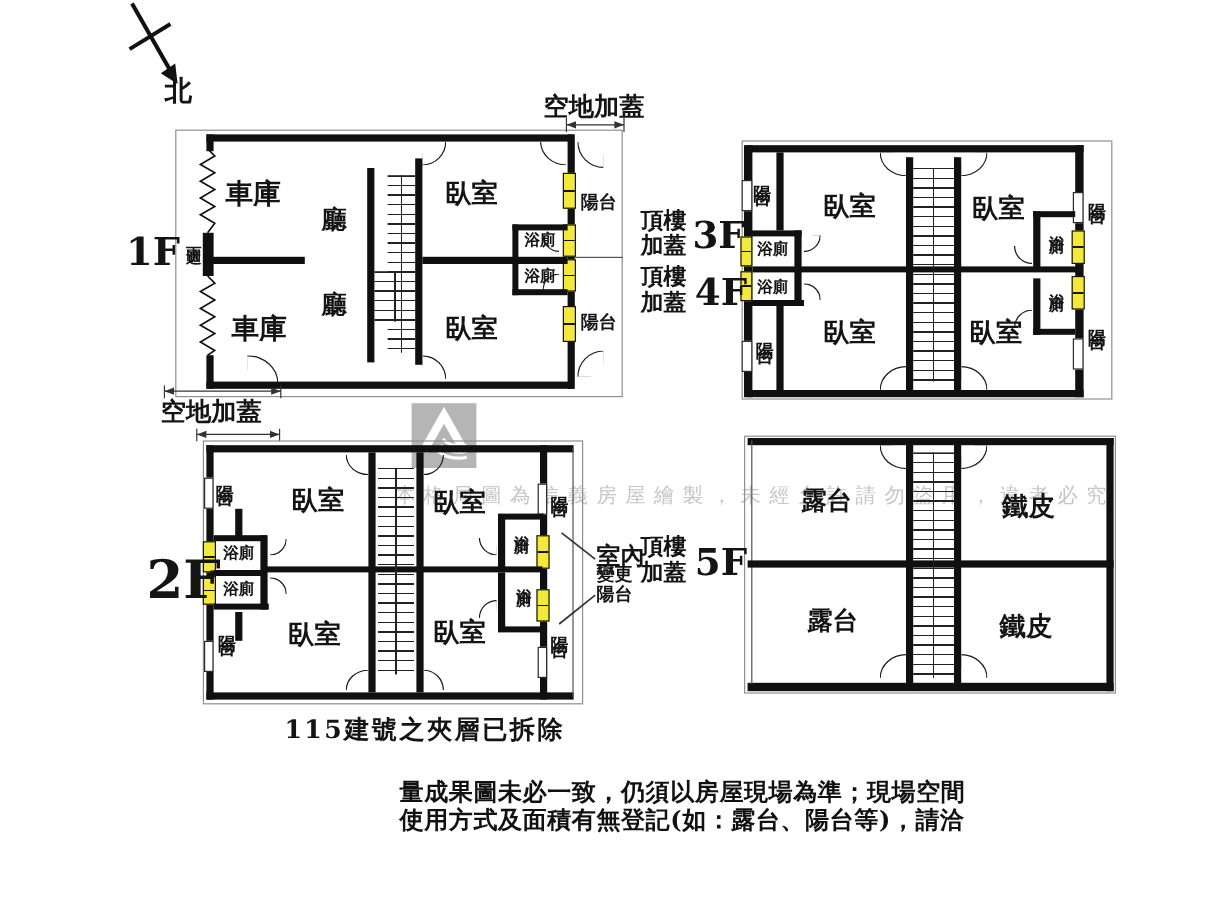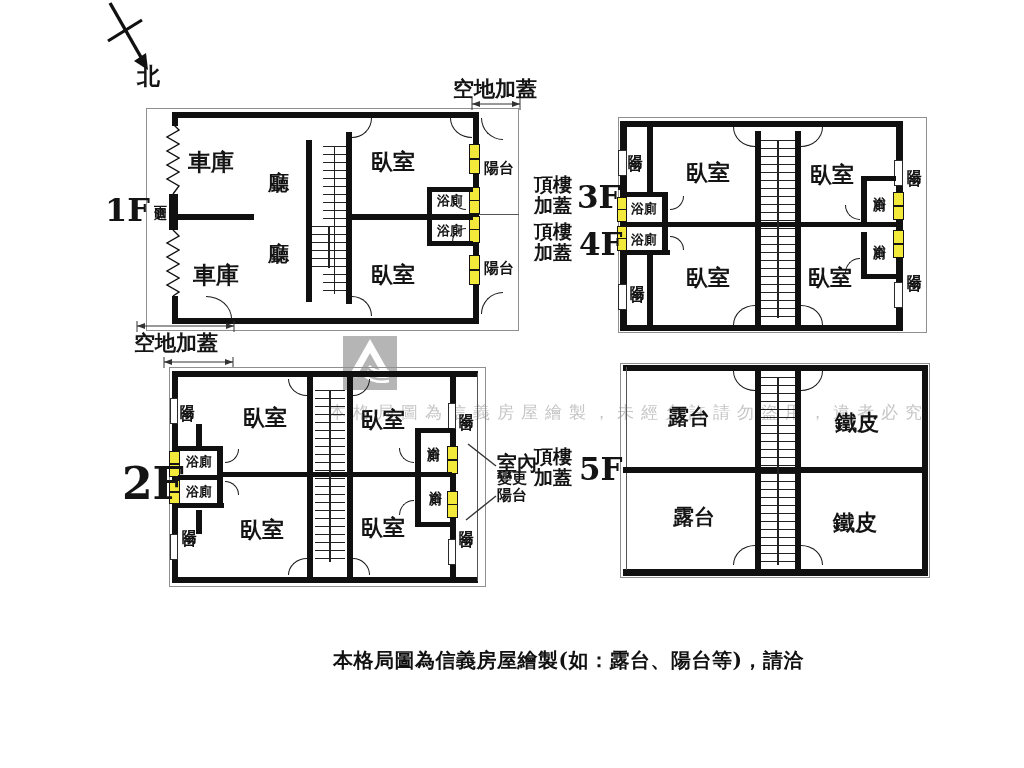--- a/index.html
+++ b/index.html
@@ -243,17 +243,19 @@
   <div class="qc qc-br" style="left:801px;top:371px;width:22px;height:20px;"></div>
   <div class="qc qc-tl" style="left:733px;top:545px;width:22px;height:20px;"></div>
   <div class="qc qc-tr" style="left:801px;top:545px;width:22px;height:20px;"></div>
   <div class="lbl" style="left:668px;top:406px;font-size:21px;">露台</div>
   <div class="lbl" style="left:673px;top:506px;font-size:21px;">露台</div>
   <div class="lbl" style="left:835px;top:411px;font-size:22px;">鐵皮</div>
   <div class="lbl" style="left:833px;top:511px;font-size:22px;">鐵皮</div>
   <div class="lbl" style="left:534px;top:446px;font-size:19px;width:42px;white-space:normal;">頂樓加蓋</div>
   <div class="lbl" style="left:579px;top:453px;font-size:31px;">5F</div>
 
+  <div class="lbl" style="left:237px;top:597px;font-size:21px;letter-spacing:2px;">115建號之夾層已拆除</div>
   <div class="abs" style="left:333px;top:649px;">
-    <div class="disc">本格局圖為信義房屋繪製(如：露台、陽台等)，請洽</div>
+    <div class="disc">量成果圖未必一致，仍須以房屋現場為準；現場空間</div>
+    <div class="disc">使用方式及面積有無登記(如：露台、陽台等)，請洽</div>
   </div>
 
 </div>
 
 </body></html>

